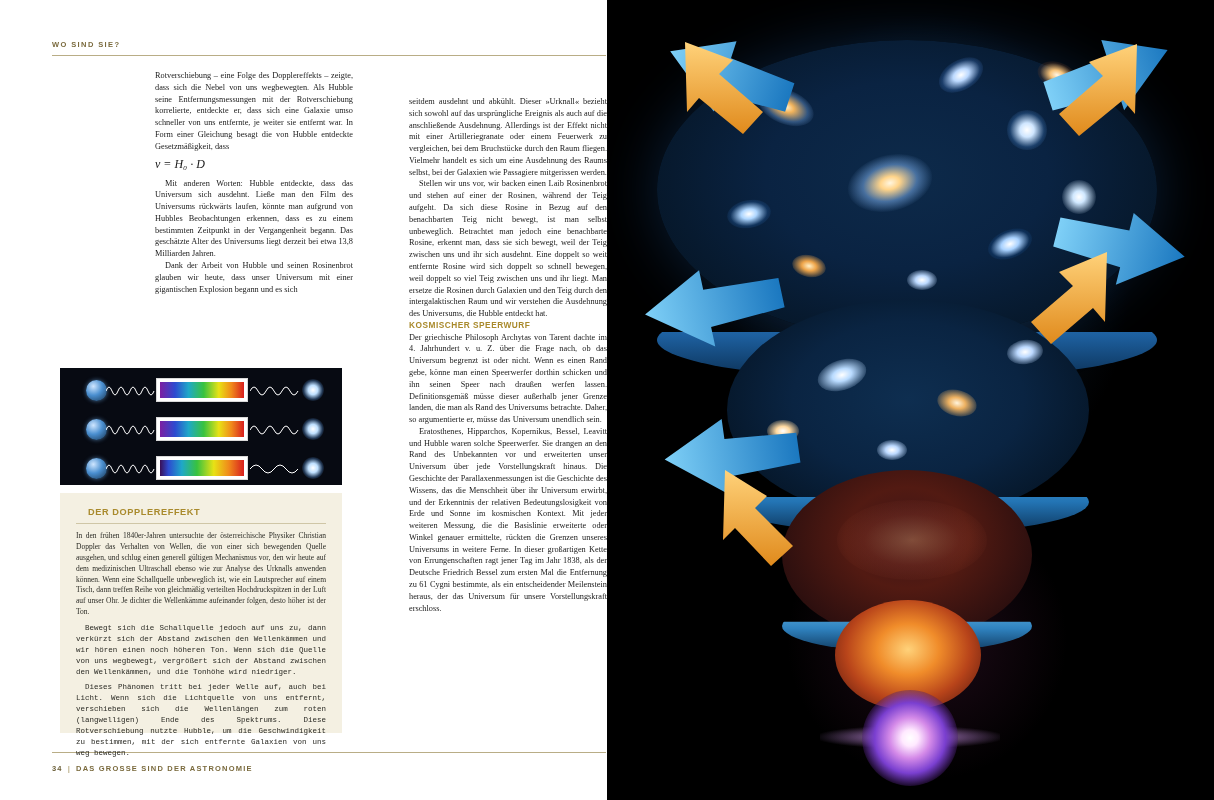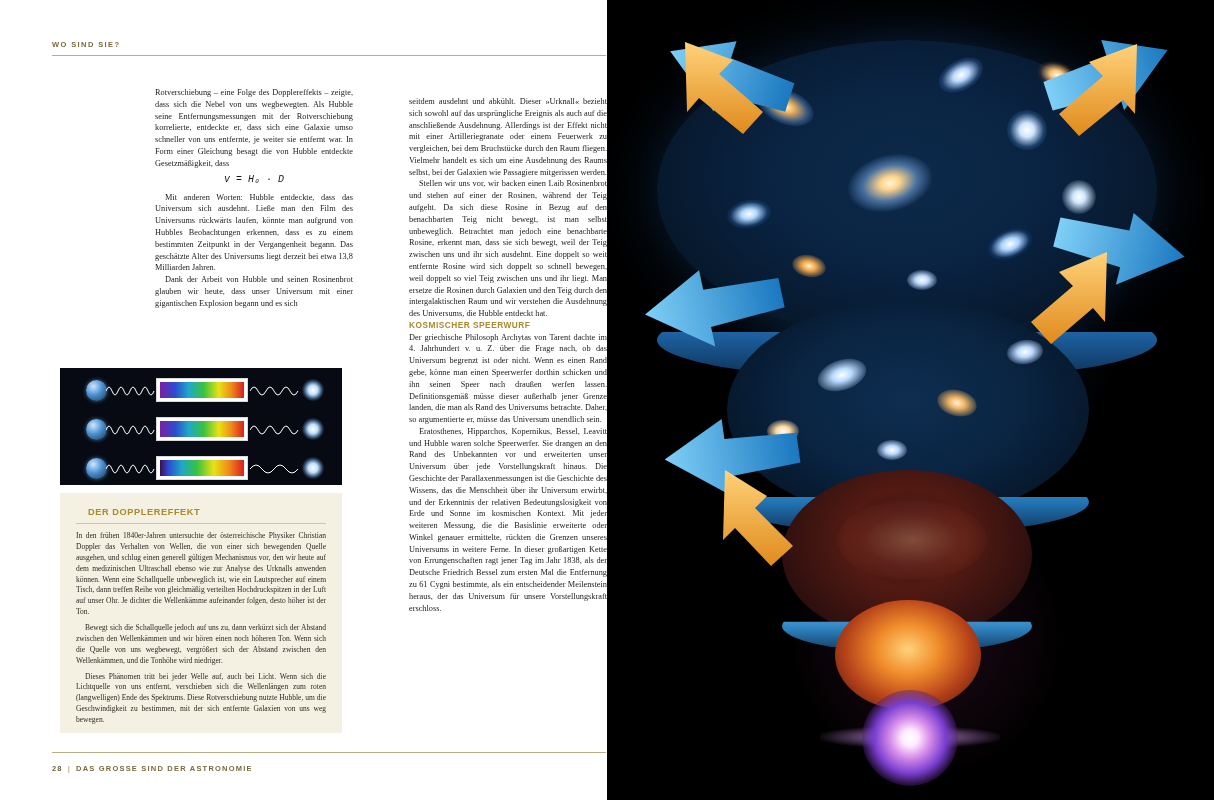--- a/index.html
+++ b/index.html
@@ -45,24 +45,24 @@
     width:198px;
     font-size:8.3px;
     line-height:1.42;
     color:#1a1a1a;
     text-align:justify;
     hyphens:auto;
   }
   .col p{margin:0;}
   .col p.ind{text-indent:10px;}
   .col .eq{
-    text-align:center;margin:4px 0 4px 0;
-    font-style:italic;font-size:10px;font-family:Liberation Mono, monospace;
-  }
-  .col-left{position:absolute;left:0;top:17px;}
+    margin:4px 0 4px 0;
+    font-style:italic;font-size:12px;
+  }
+  .col-left{position:absolute;left:0;top:0;}
   .col-right{position:absolute;left:254px;top:0;margin-top:26px;}
 
   .subhead{
     font-family:"Liberation Sans", sans-serif;
     font-weight:700;font-size:8.3px;letter-spacing:.5px;
     color:#a98a2c;margin:9px 0 3px 0;text-align:left;
   }
 
   
   .fig{
@@ -101,21 +101,21 @@
   }
   .sidebar h3{
     margin:0 0 6px 12px;
     font-family:"Liberation Sans", sans-serif;
     font-size:9.2px;letter-spacing:.6px;font-weight:700;color:#a98a2c;
   }
   .sidebar .rule{height:1px;background:#cfc6a6;margin:0 0 7px 0;}
   .sidebar p{
     margin:0 0 5px 0;font-size:7.5px;line-height:1.45;color:#2a2a24;text-align:justify;
   }
-  .sidebar p.ind{text-indent:9px;}
+  .sidebar p.ind{text-indent:9px;font-family:Liberation Mono, monospace;}
 
   
   .page-right{
     position:relative;width:607px;height:800px;background:#000000;overflow:hidden;
   }
   .glow{
     position:absolute;left:20px;top:-10px;width:580px;height:800px;
     background:radial-gradient(ellipse 300px 360px at 300px 270px, rgba(26,60,96,.55) 0%, rgba(6,16,30,0) 70%),
                radial-gradient(ellipse 200px 200px at 300px 650px, rgba(90,30,70,.35) 0%, rgba(0,0,0,0) 70%);
   }
@@ -173,21 +173,21 @@
 
 <div class="spread">
 
   <div class="page-left">
 
     <div class="running-head">WO SIND SIE?</div>
     <div class="head-rule"></div>
     <div class="foot-rule"></div>
 
     <div class="folio">
-      <span class="num">28</span><span class="sep">|</span><span>DAS GROSSE SIND DER ASTRONOMIE</span>
+      <span class="num">34</span><span class="sep">|</span><span>DAS GROSSE SIND DER ASTRONOMIE</span>
     </div>
 
     <div class="cols">
       <div class="col col-left">
         <p>Rotverschiebung – eine Folge des Dopplereffekts – zeigte, dass sich die Nebel von uns wegbewegten. Als Hubble seine Entfernungsmessungen mit der Rotverschiebung korrelierte, entdeckte er, dass sich eine Galaxie umso schneller von uns entfernte, je weiter sie entfernt war. In Form einer Gleichung besagt die von Hubble entdeckte Gesetzmäßigkeit, dass</p>
         <p class="eq">v = H₀ · D</p>
         <p class="ind">Mit anderen Worten: Hubble entdeckte, dass das Universum sich ausdehnt. Ließe man den Film des Universums rückwärts laufen, könnte man aufgrund von Hubbles Beobachtungen erkennen, dass es zu einem bestimmten Zeitpunkt in der Vergangenheit begann. Das geschätzte Alter des Universums liegt derzeit bei etwa 13,8 Milliarden Jahren.</p>
         <p class="ind">Dank der Arbeit von Hubble und seinen Rosinenbrot glauben wir heute, dass unser Universum mit einer gigantischen Explosion begann und es sich</p>
       </div>
       <div class="col col-right">

